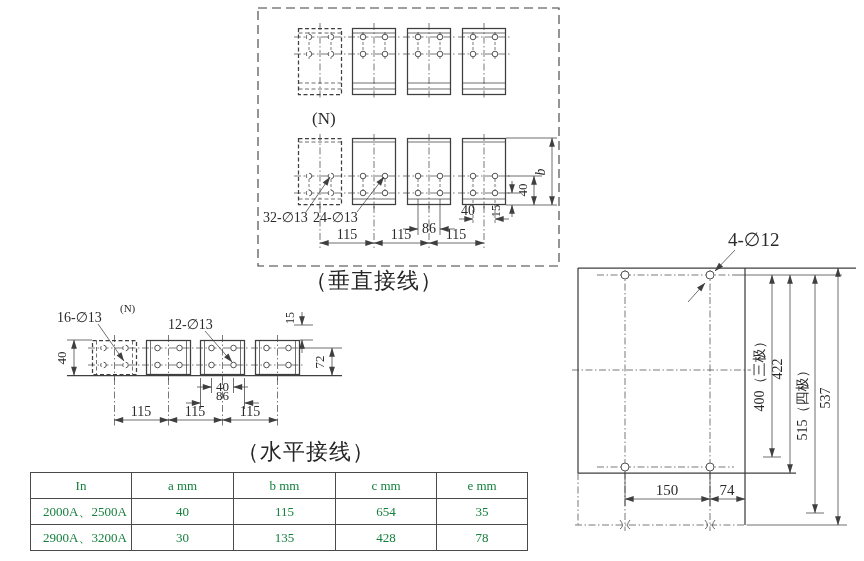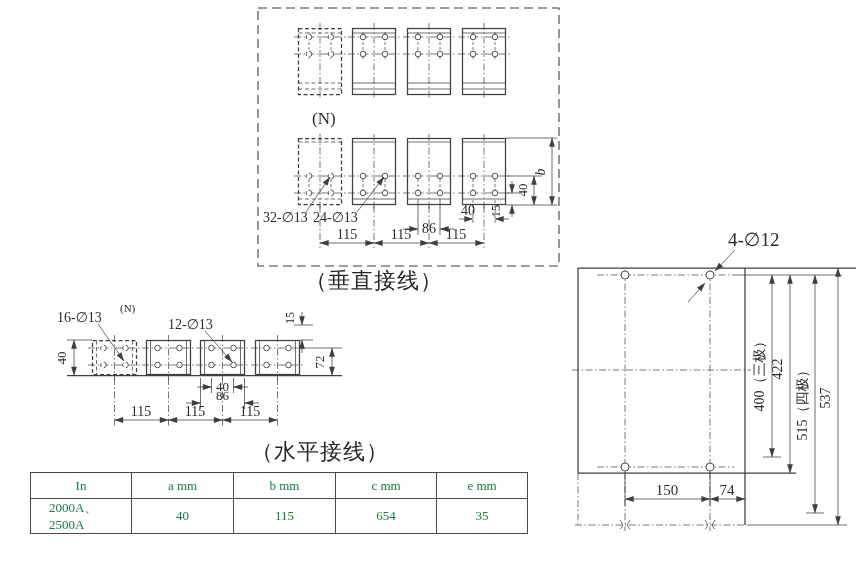--- a/index.html
+++ b/index.html
@@ -14,21 +14,21 @@
   svg .st{stroke-dasharray:3 2;stroke-width:.7;}
   svg .bigdash{stroke-dasharray:9 5;stroke-width:1.1;}
   svg .dashN{stroke-dasharray:4 2.5;}
   svg .hole{fill:#fff;stroke-width:.9;}
   svg text{fill:#2a2a2a;font-family:"Liberation Serif",serif;}
   svg .arrfill{fill:#3f3f3f;stroke:none;}
   .dim-table{position:absolute;left:30px;top:472px;width:497px;border-collapse:collapse;
              table-layout:fixed;font-size:13px;color:#15803d;}
   .dim-table th,.dim-table td{border:1.2px solid #4a4a4a;height:25px;padding:0;
              font-weight:normal;text-align:center;}
-  .dim-table td.lbl{text-align:left;padding-left:18px;}
+  .dim-table td.lbl{text-align:left;padding-left:12px;}
 </style>
 </head>
 <body>
 
 <div class="canvas">
 
   <svg class="abs" style="left:256px;top:6px;" width="306" height="264">
     <defs>
       <marker id="arr" viewBox="0 0 10 8" refX="9.3" refY="4" markerWidth="10" markerHeight="8" orient="auto-start-reverse" markerUnits="userSpaceOnUse">
         <path class="arrfill" d="M9.6,4 L0.6,1.1 L0.6,6.9 z"></path>
@@ -178,21 +178,21 @@
     <line x1="264" y1="33" x2="283" y2="33" class="t"></line>
     <line x1="270" y1="48" x2="283" y2="48" class="t"></line>
     <line x1="272" y1="20" x2="272" y2="33" class="t" marker-end="url(#arr)"></line>
     <line x1="272" y1="61" x2="272" y2="48" class="t" marker-end="url(#arr)"></line>
     <text x="264" y="26" font-size="12" text-anchor="middle" transform="rotate(-90 264 26)">15</text>
     <line x1="270" y1="56" x2="312" y2="56" class="t"></line>
     <line x1="302" y1="56" x2="302" y2="83.5" class="t" marker-start="url(#arr)" marker-end="url(#arr)"></line>
     <text x="294" y="70" font-size="13" text-anchor="middle" transform="rotate(-90 294 70)">72</text>
   </svg>
 
-  <div class="abs caption" style="left:251px;top:437px;">（水平接线）</div>
+  <div class="abs caption" style="left:237px;top:437px;">（水平接线）</div>
 
   <svg class="abs" style="left:572px;top:226px;" width="292" height="315">
     <text x="156" y="20" font-size="19">4-∅12</text>
     <line x1="163" y1="24" x2="143" y2="45" class="t" marker-end="url(#arr)"></line>
     <line x1="116" y1="76" x2="133" y2="57" class="t" marker-end="url(#arr)"></line>
 
     <g>
       <line x1="6" y1="42" x2="284" y2="42" class="m"></line>
       <line x1="6" y1="42" x2="6" y2="247" class="m"></line>
       <line x1="6" y1="247" x2="224" y2="247" class="m"></line>
@@ -251,16 +251,23 @@
       </tr>
     </thead>
     <tbody>
       <tr>
         <td class="lbl">2000A、2500A</td>
         <td>40</td>
         <td>115</td>
         <td>654</td>
         <td>35</td>
       </tr>
+      <tr>
+        <td class="lbl">2900A、3200A</td>
+        <td>30</td>
+        <td>135</td>
+        <td>428</td>
+        <td>78</td>
+      </tr>
     </tbody>
   </table>
 
 </div>
 
 </body></html>

